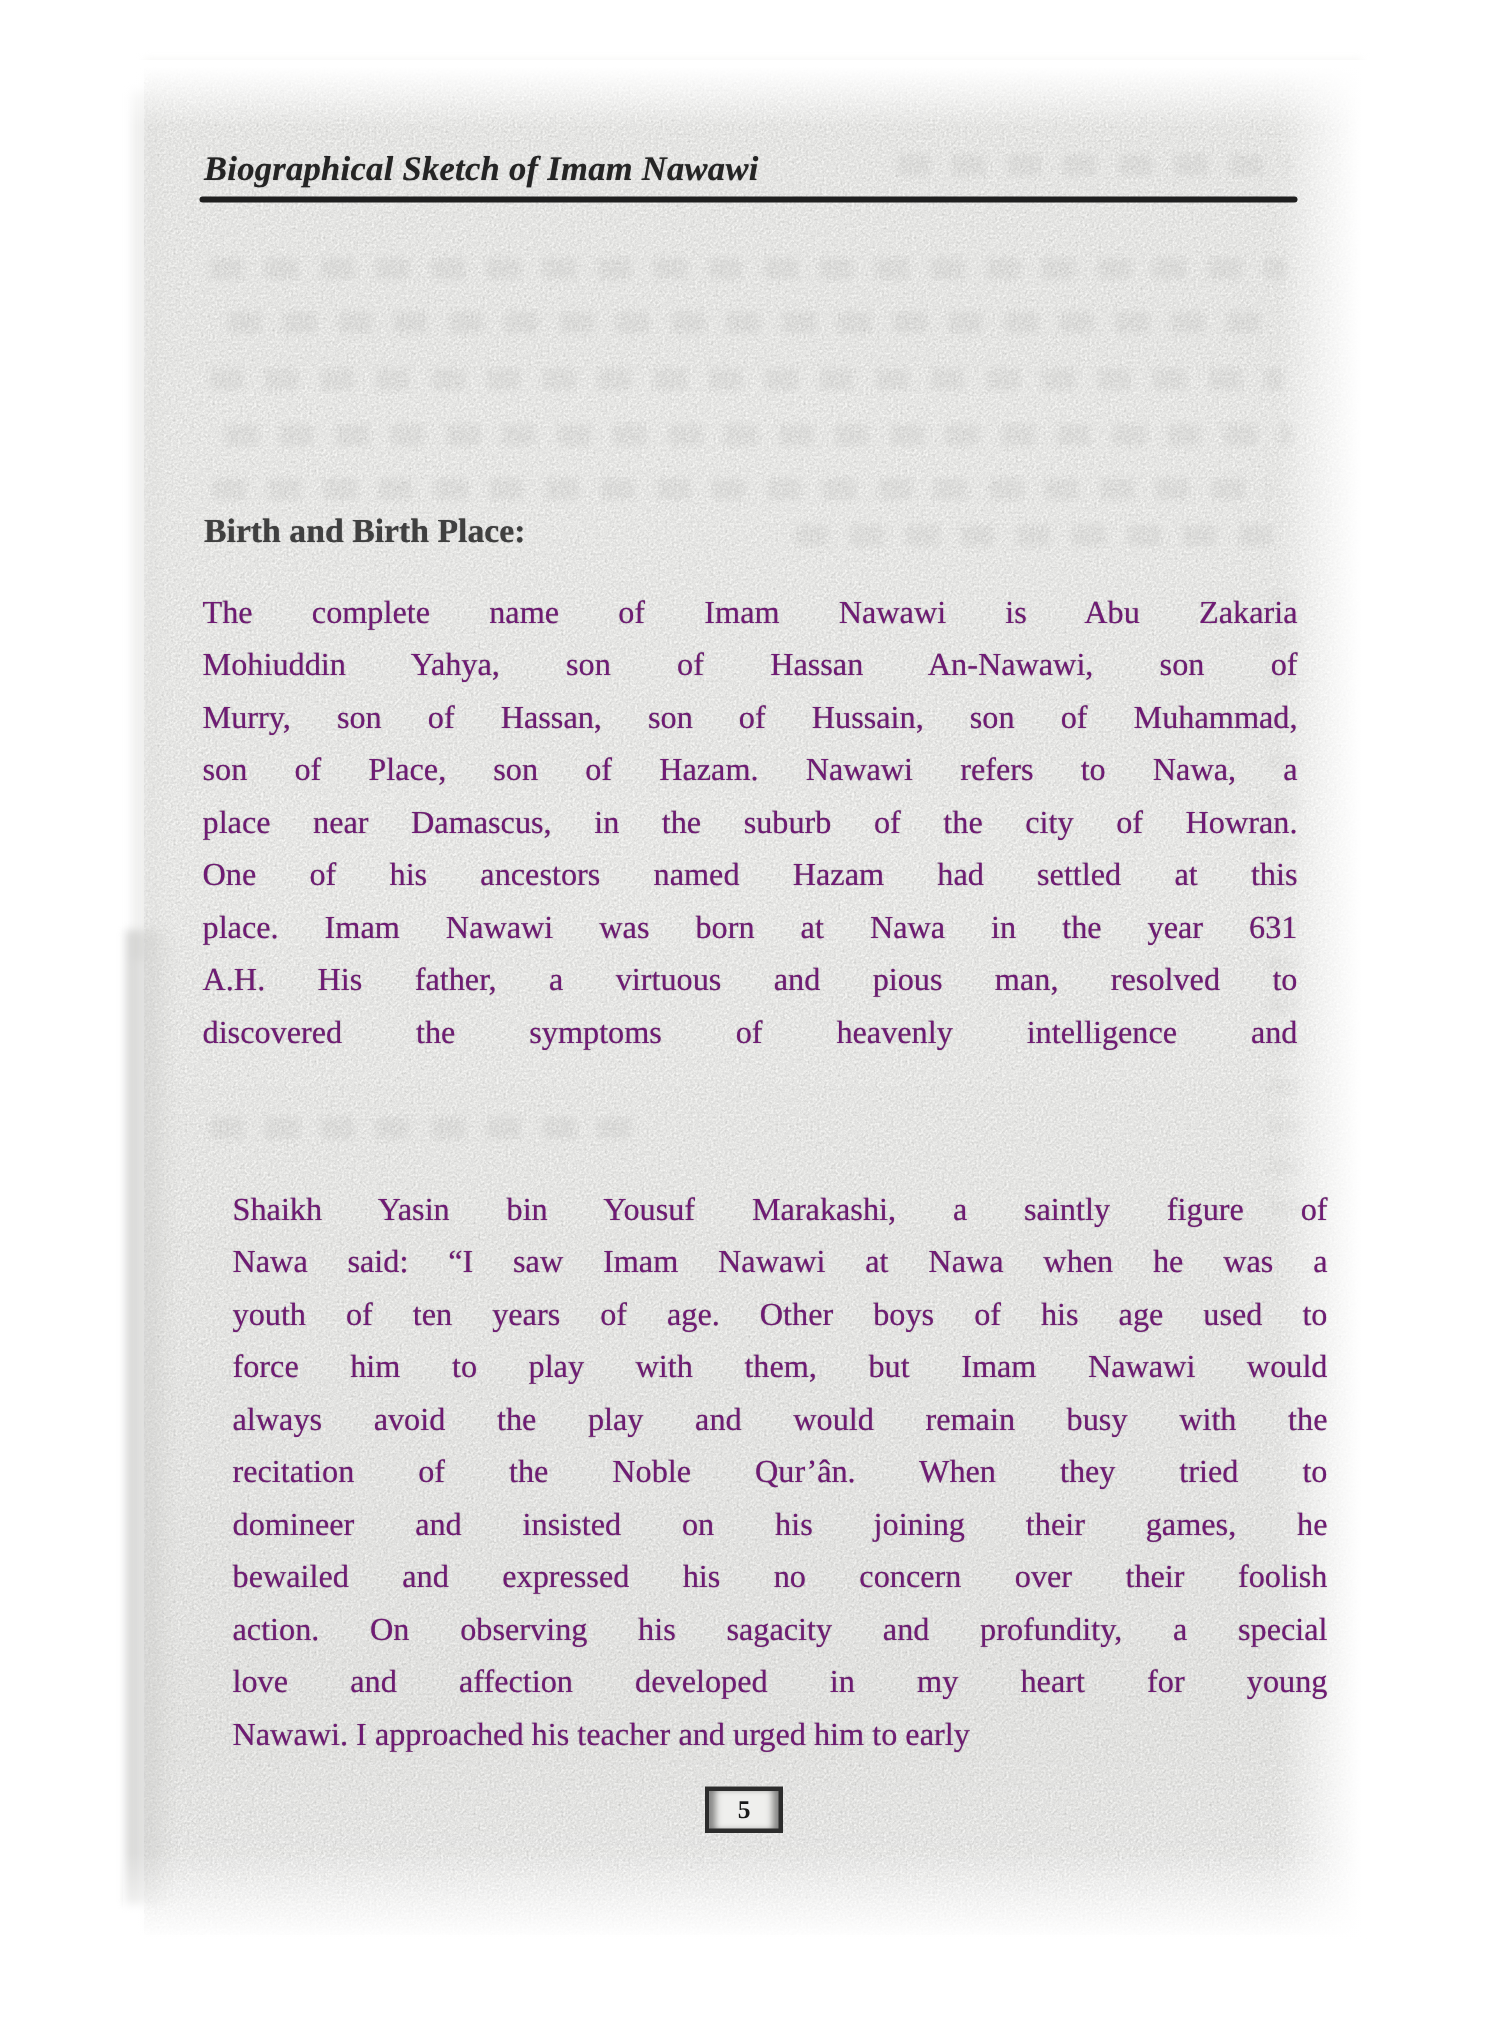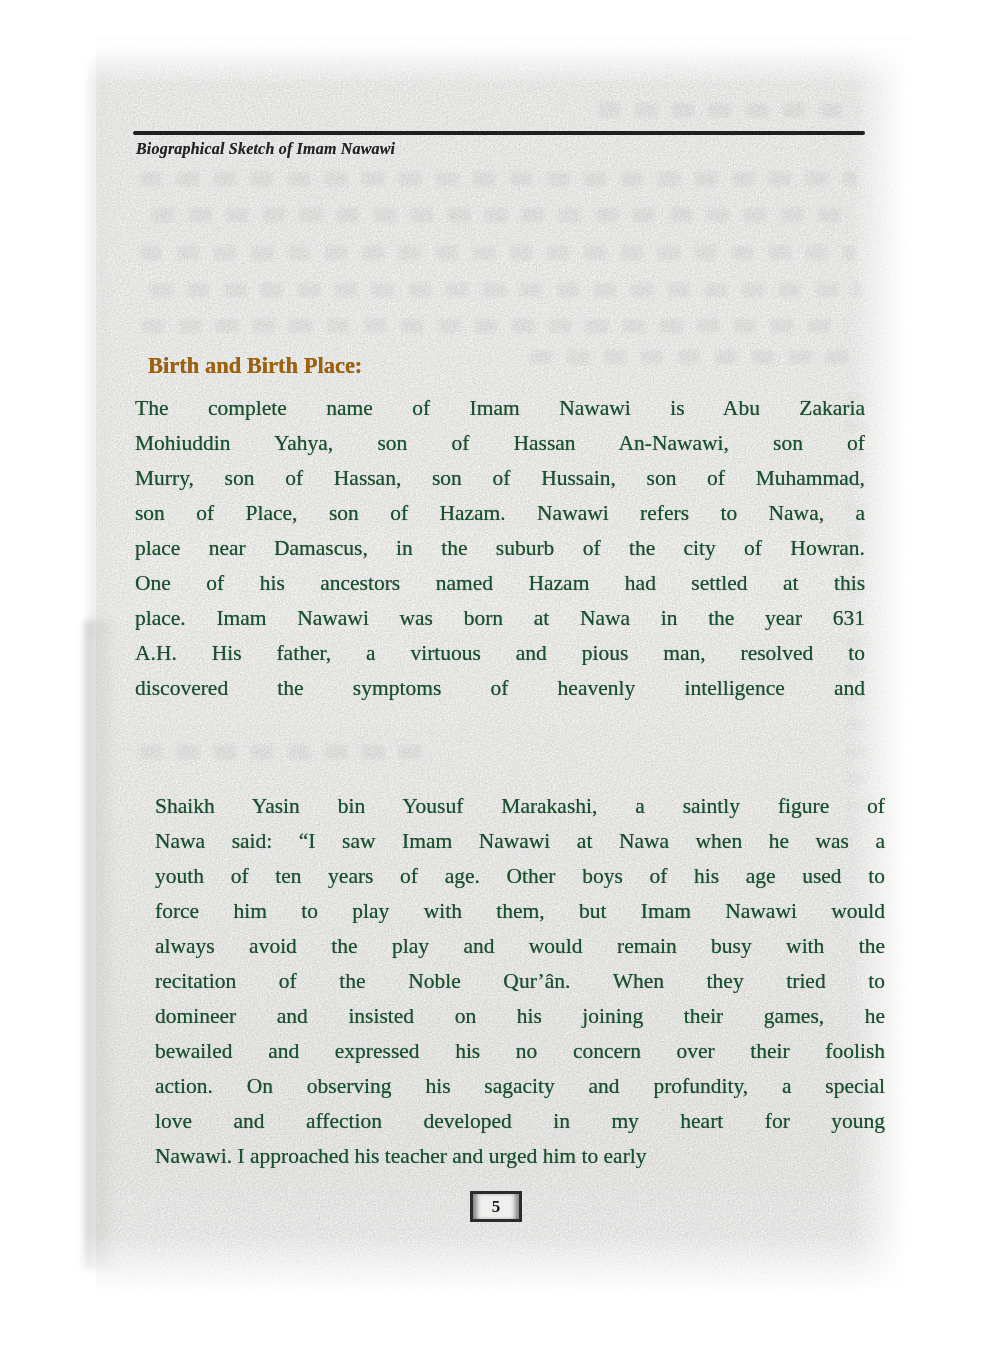--- a/index.html
+++ b/index.html
@@ -82,27 +82,26 @@
       rgba(55,55,55,0.5) 0px, rgba(55,55,55,0.5) 10px,
       rgba(55,55,55,0) 10px, rgba(55,55,55,0) 27px);
     opacity: 0.06;
     filter: blur(2.5px);
   }
 
   
   .running-header {
     position: absolute;
     left: 136px; top: 100px;
-    font-size: 16px;
+    font-size: 23px;
     font-weight: bold;
     font-style: italic;
     color: #242424;
     letter-spacing: 0.2px;
     text-shadow: 0 0 0.6px rgba(30,30,30,0.6);
-    margin-top: 40px;
   }
   .header-rule {
     position: absolute;
     left: 133px; top: 131px;
     width: 732px; height: 4px;
     background: #1f1f1f;
     border-radius: 2px;
     filter: blur(0.5px);
   }
   .title {
@@ -114,33 +113,33 @@
     font-size: 33px;
     line-height: 52px;
     font-weight: bold;
     color: #161616;
     text-shadow: 0 0 0.7px rgba(20,20,20,0.7);
   }
   .title-line { display: block; }
   .section-heading {
     position: absolute;
     left: 136px; top: 341px;
-    margin: 12px;
+    margin: 0;
     font-size: 22.5px;
     font-weight: bold;
-    color: #a16207;
+    color: #404040;
     text-shadow: 0 0 0.6px rgba(20,20,20,0.65);
   }
   .para {
     position: absolute;
     left: 135px;
     width: 730px;
     font-size: 21.5px;
     line-height: 35px;
-    color: #14532d;
+    color: #701a75;
     text-shadow: 0 0 0.7px rgba(25,25,25,0.6);
   }
   .para-1 { top: 391px; }
   .para-2 { top: 789px; margin-left: 20px; }
   .tline {
     text-align: justify;
     text-align-last: justify;
     height: 35px;
   }
   .tline-last { text-align-last: left; }

